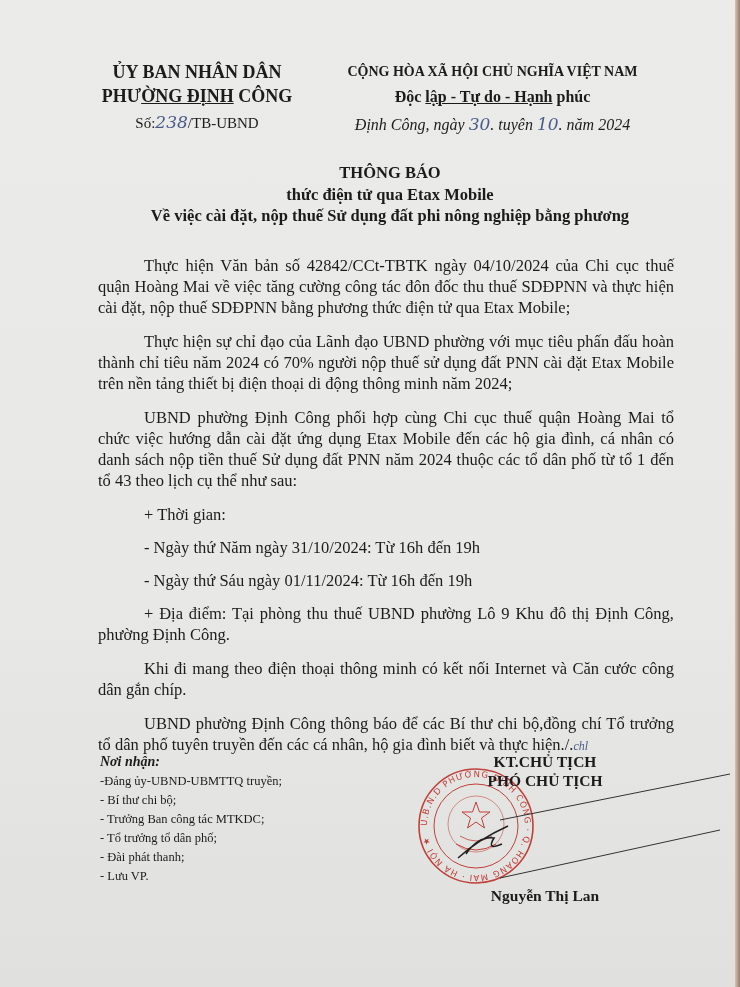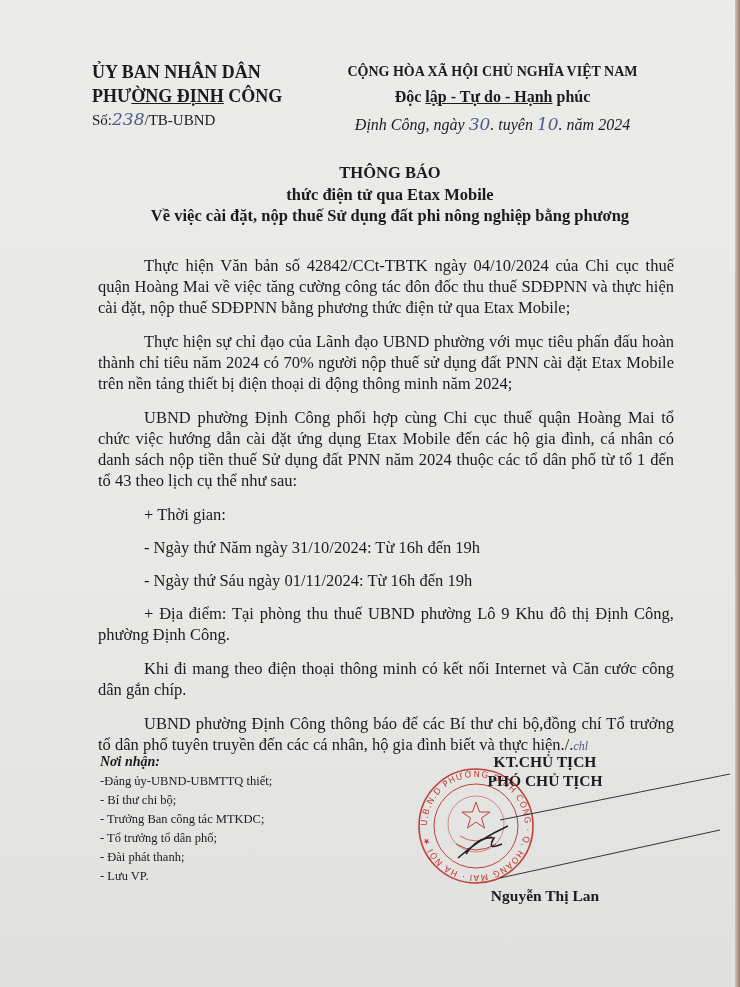--- a/index.html
+++ b/index.html
@@ -6,25 +6,25 @@
   body {
     width:740px; height:987px; overflow:hidden;
     background: linear-gradient(180deg, #ebebea 0%, #e8e8e6 60%, #e0e1de 100%);
     font-family: "Liberation Serif", "DejaVu Serif", serif;
     color:#1b1b1b;
     position:relative;
   }
   .edge { position:absolute; right:0; top:0; width:5px; height:987px;
     background: linear-gradient(90deg,#cfc6bd,#9b7a67); }
   .abs { position:absolute; }
-  .hdr-left { left:92px; top:60px; width:210px; }
+  .hdr-left { left:92px; top:60px; width:210px; text-align:center; }
   .hdr-left .l1 { font-weight:bold; font-size:18px; line-height:24px; }
   .hdr-left .l2 { font-weight:bold; font-size:18px; line-height:24px; }
   .hdr-left .l2 .ul { text-decoration:underline; text-decoration-thickness:1px;margin-top:48px; }
-  .hdr-left .l3 { font-size:15px; line-height:23px; }
+  .hdr-left .l3 { font-size:15px; line-height:28px; }
   .hand { font-family:"DejaVu Serif", serif; font-style:italic; color:#4a5b86; font-size:17px; }
   .hdr-right { left:300px; top:60px; width:385px; text-align:center; }
   .hdr-right .r1 { font-weight:bold; font-size:14px; line-height:24px; }
   .hdr-right .r2 { font-weight:bold; font-size:16px; line-height:26px; }
   .hdr-right .r2 .ul { text-decoration:underline; text-decoration-thickness:1px; }
   .hdr-right .r3 { font-style:italic; font-size:16px; line-height:28px; }
   .title { left:100px; top:162px; width:580px; text-align:center; }
   .title .t1 { font-weight:bold; font-size:16.5px; line-height:22px; }
   .title .t2 { font-weight:bold; font-size:16.5px; line-height:21px; }
   .body { left:98px; top:255px; width:576px; font-size:16.5px; line-height:21px; text-align:justify; }
@@ -68,21 +68,21 @@
   <p class="bul">+ Thời gian:</p>
   <p class="bul">- Ngày thứ Năm ngày 31/10/2024: Từ 16h đến 19h</p>
   <p class="bul">- Ngày thứ Sáu ngày 01/11/2024: Từ 16h đến 19h</p>
   <p>+ Địa điểm: Tại phòng thu thuế UBND phường Lô 9 Khu đô thị Định Công, phường Định Công.</p>
   <p>Khi đi mang theo điện thoại thông minh có kết nối Internet và Căn cước công dân gắn chíp.</p>
   <p><span>UBND phường Định Công thông báo để các Bí thư chi bộ,đồng chí Tổ trưởng tổ dân phố tuyên truyền đến các cá nhân, hộ gia đình biết và thực hiện./.</span><span class="sig-init">chl</span></p>
 </div>
 
 <div class="abs recv">
   <div class="h">Nơi nhận:</div>
-  <div>-Đảng ủy-UBND-UBMTTQ thiết;</div>
+  <div>-Đảng ủy-UBND-UBMTTQ truyền;</div>
   <div>- Bí thư chi bộ;</div>
   <div>- Trưởng Ban công tác MTKDC;</div>
   <div>- Tổ trưởng tổ dân phố;</div>
   <div>- Đài phát thanh;</div>
   <div>- Lưu VP.</div>
 </div>
 
 <svg class="abs stamp" viewBox="0 0 120 120">
   <circle cx="60" cy="60" r="57" fill="none" stroke="#c0403a" stroke-width="1.6"></circle>
   <circle cx="60" cy="60" r="42" fill="none" stroke="#c0403a" stroke-width="1"></circle>

